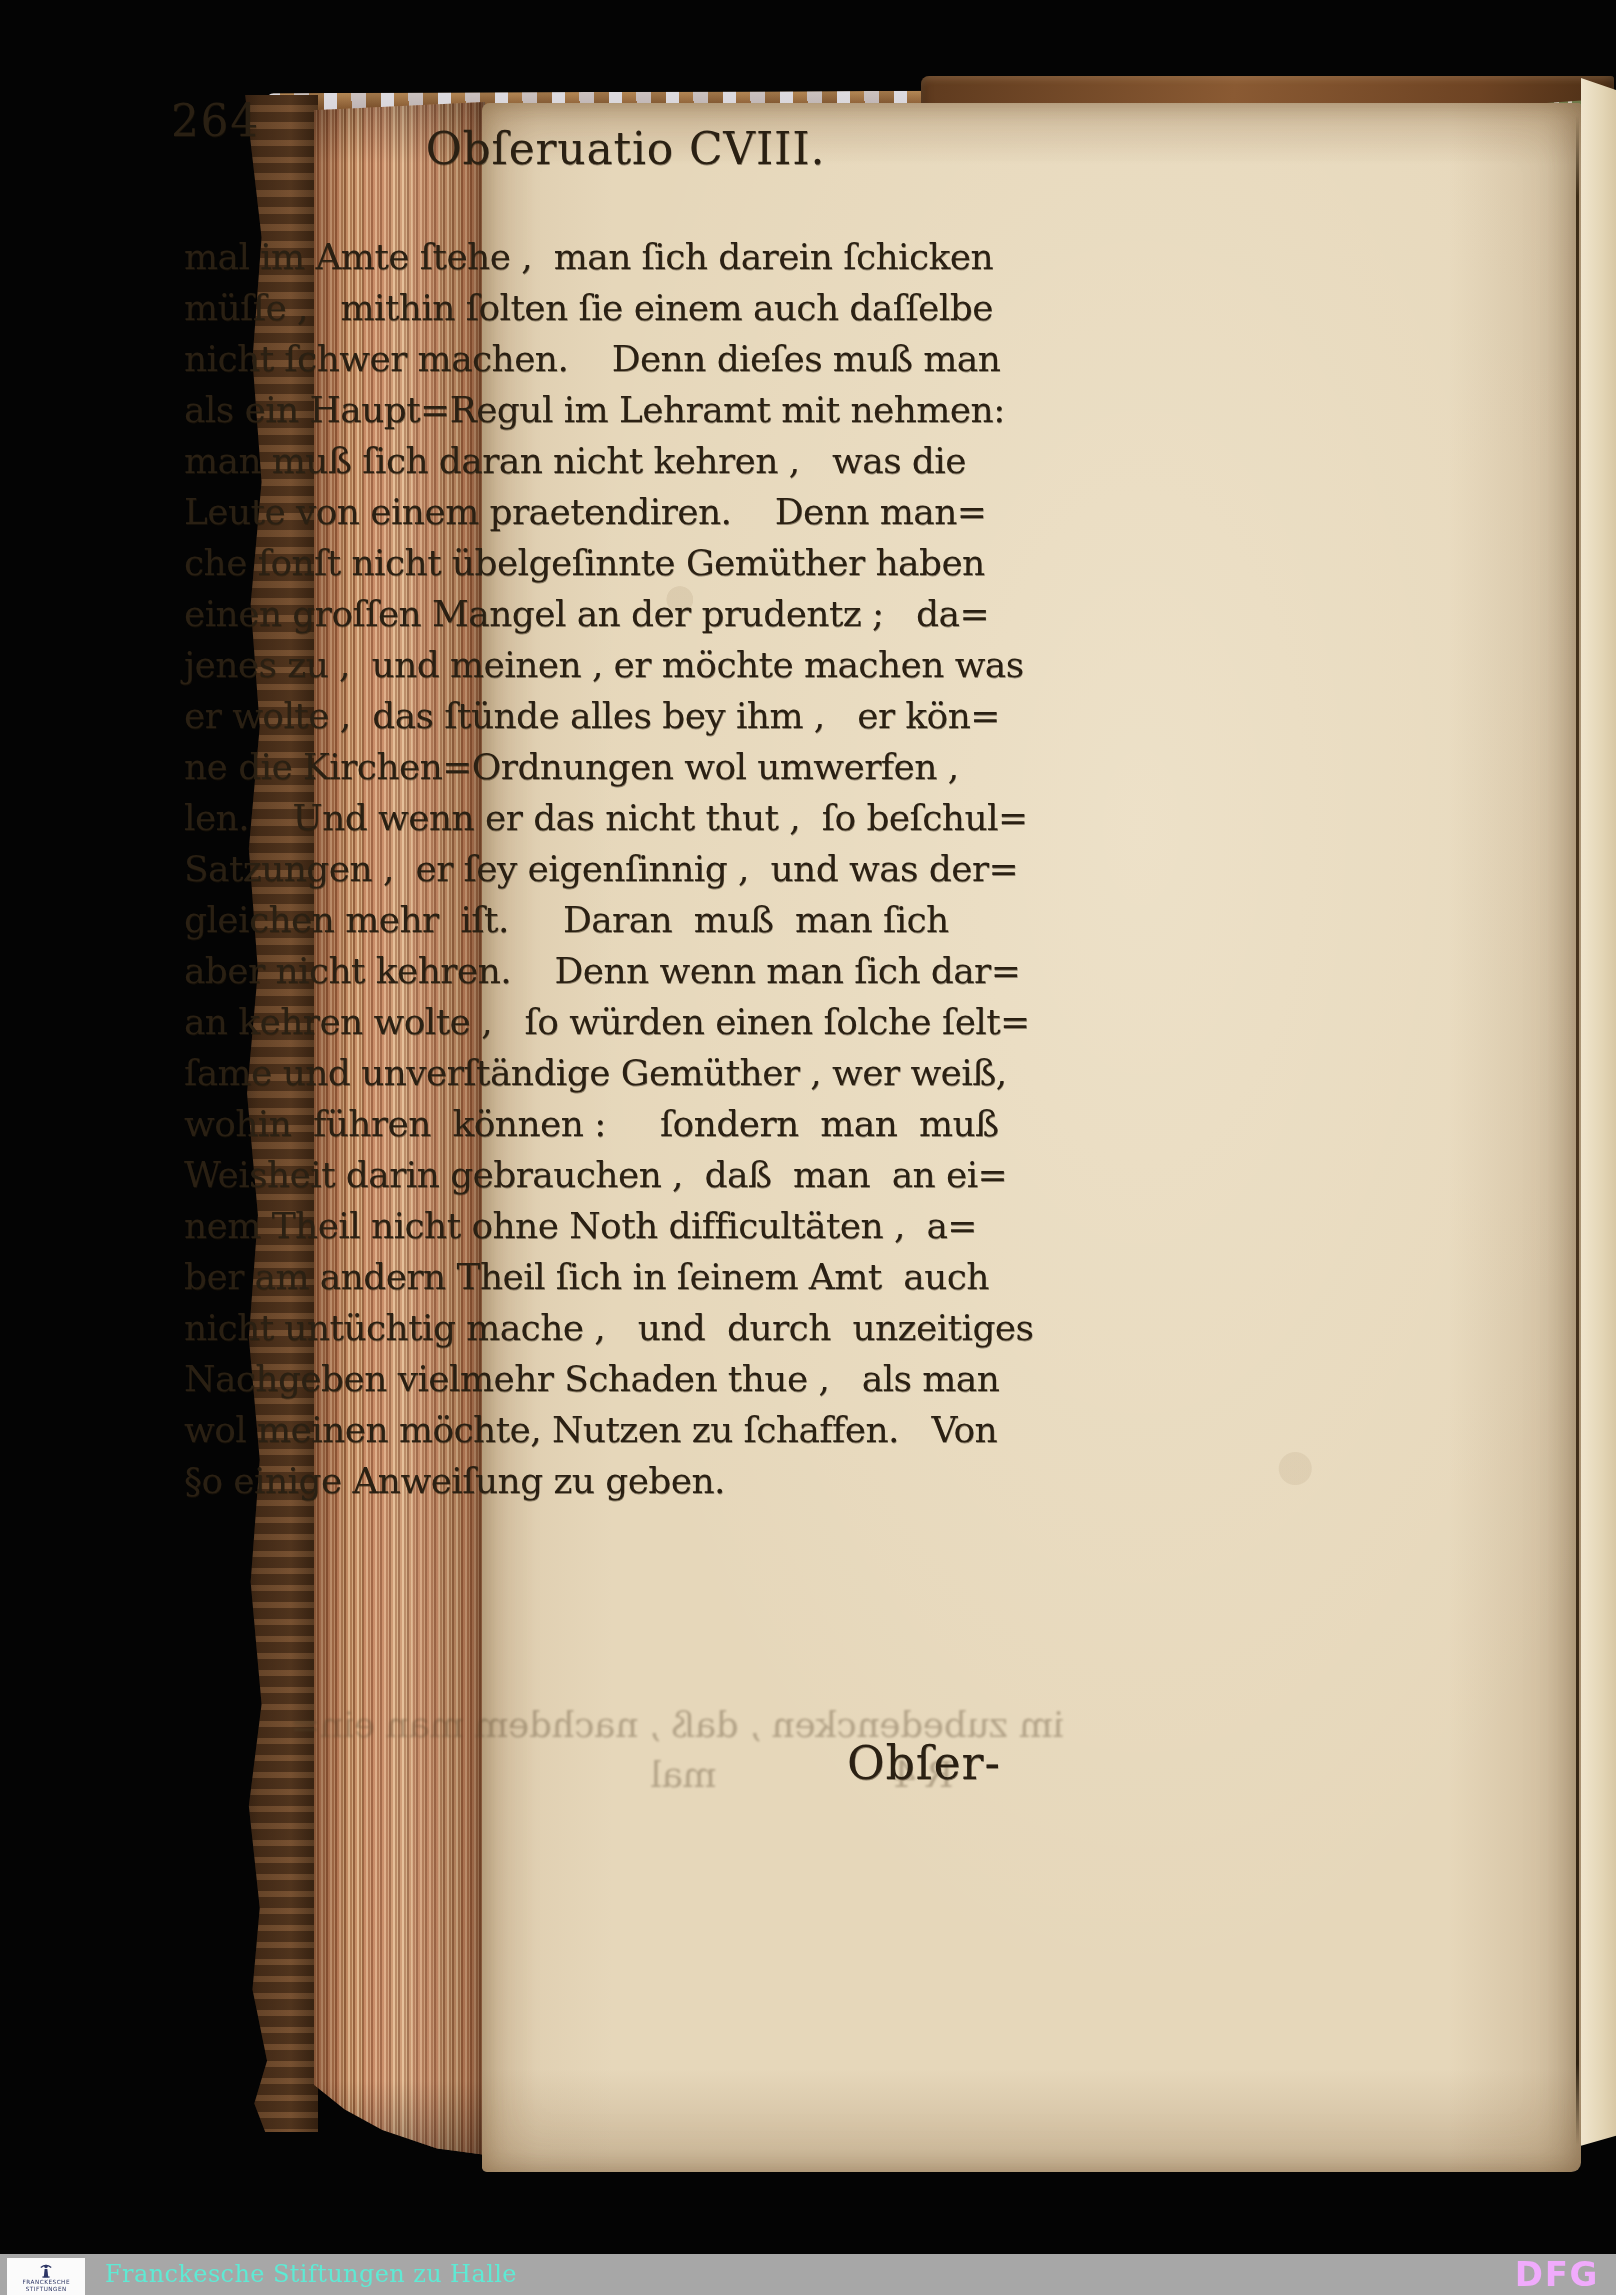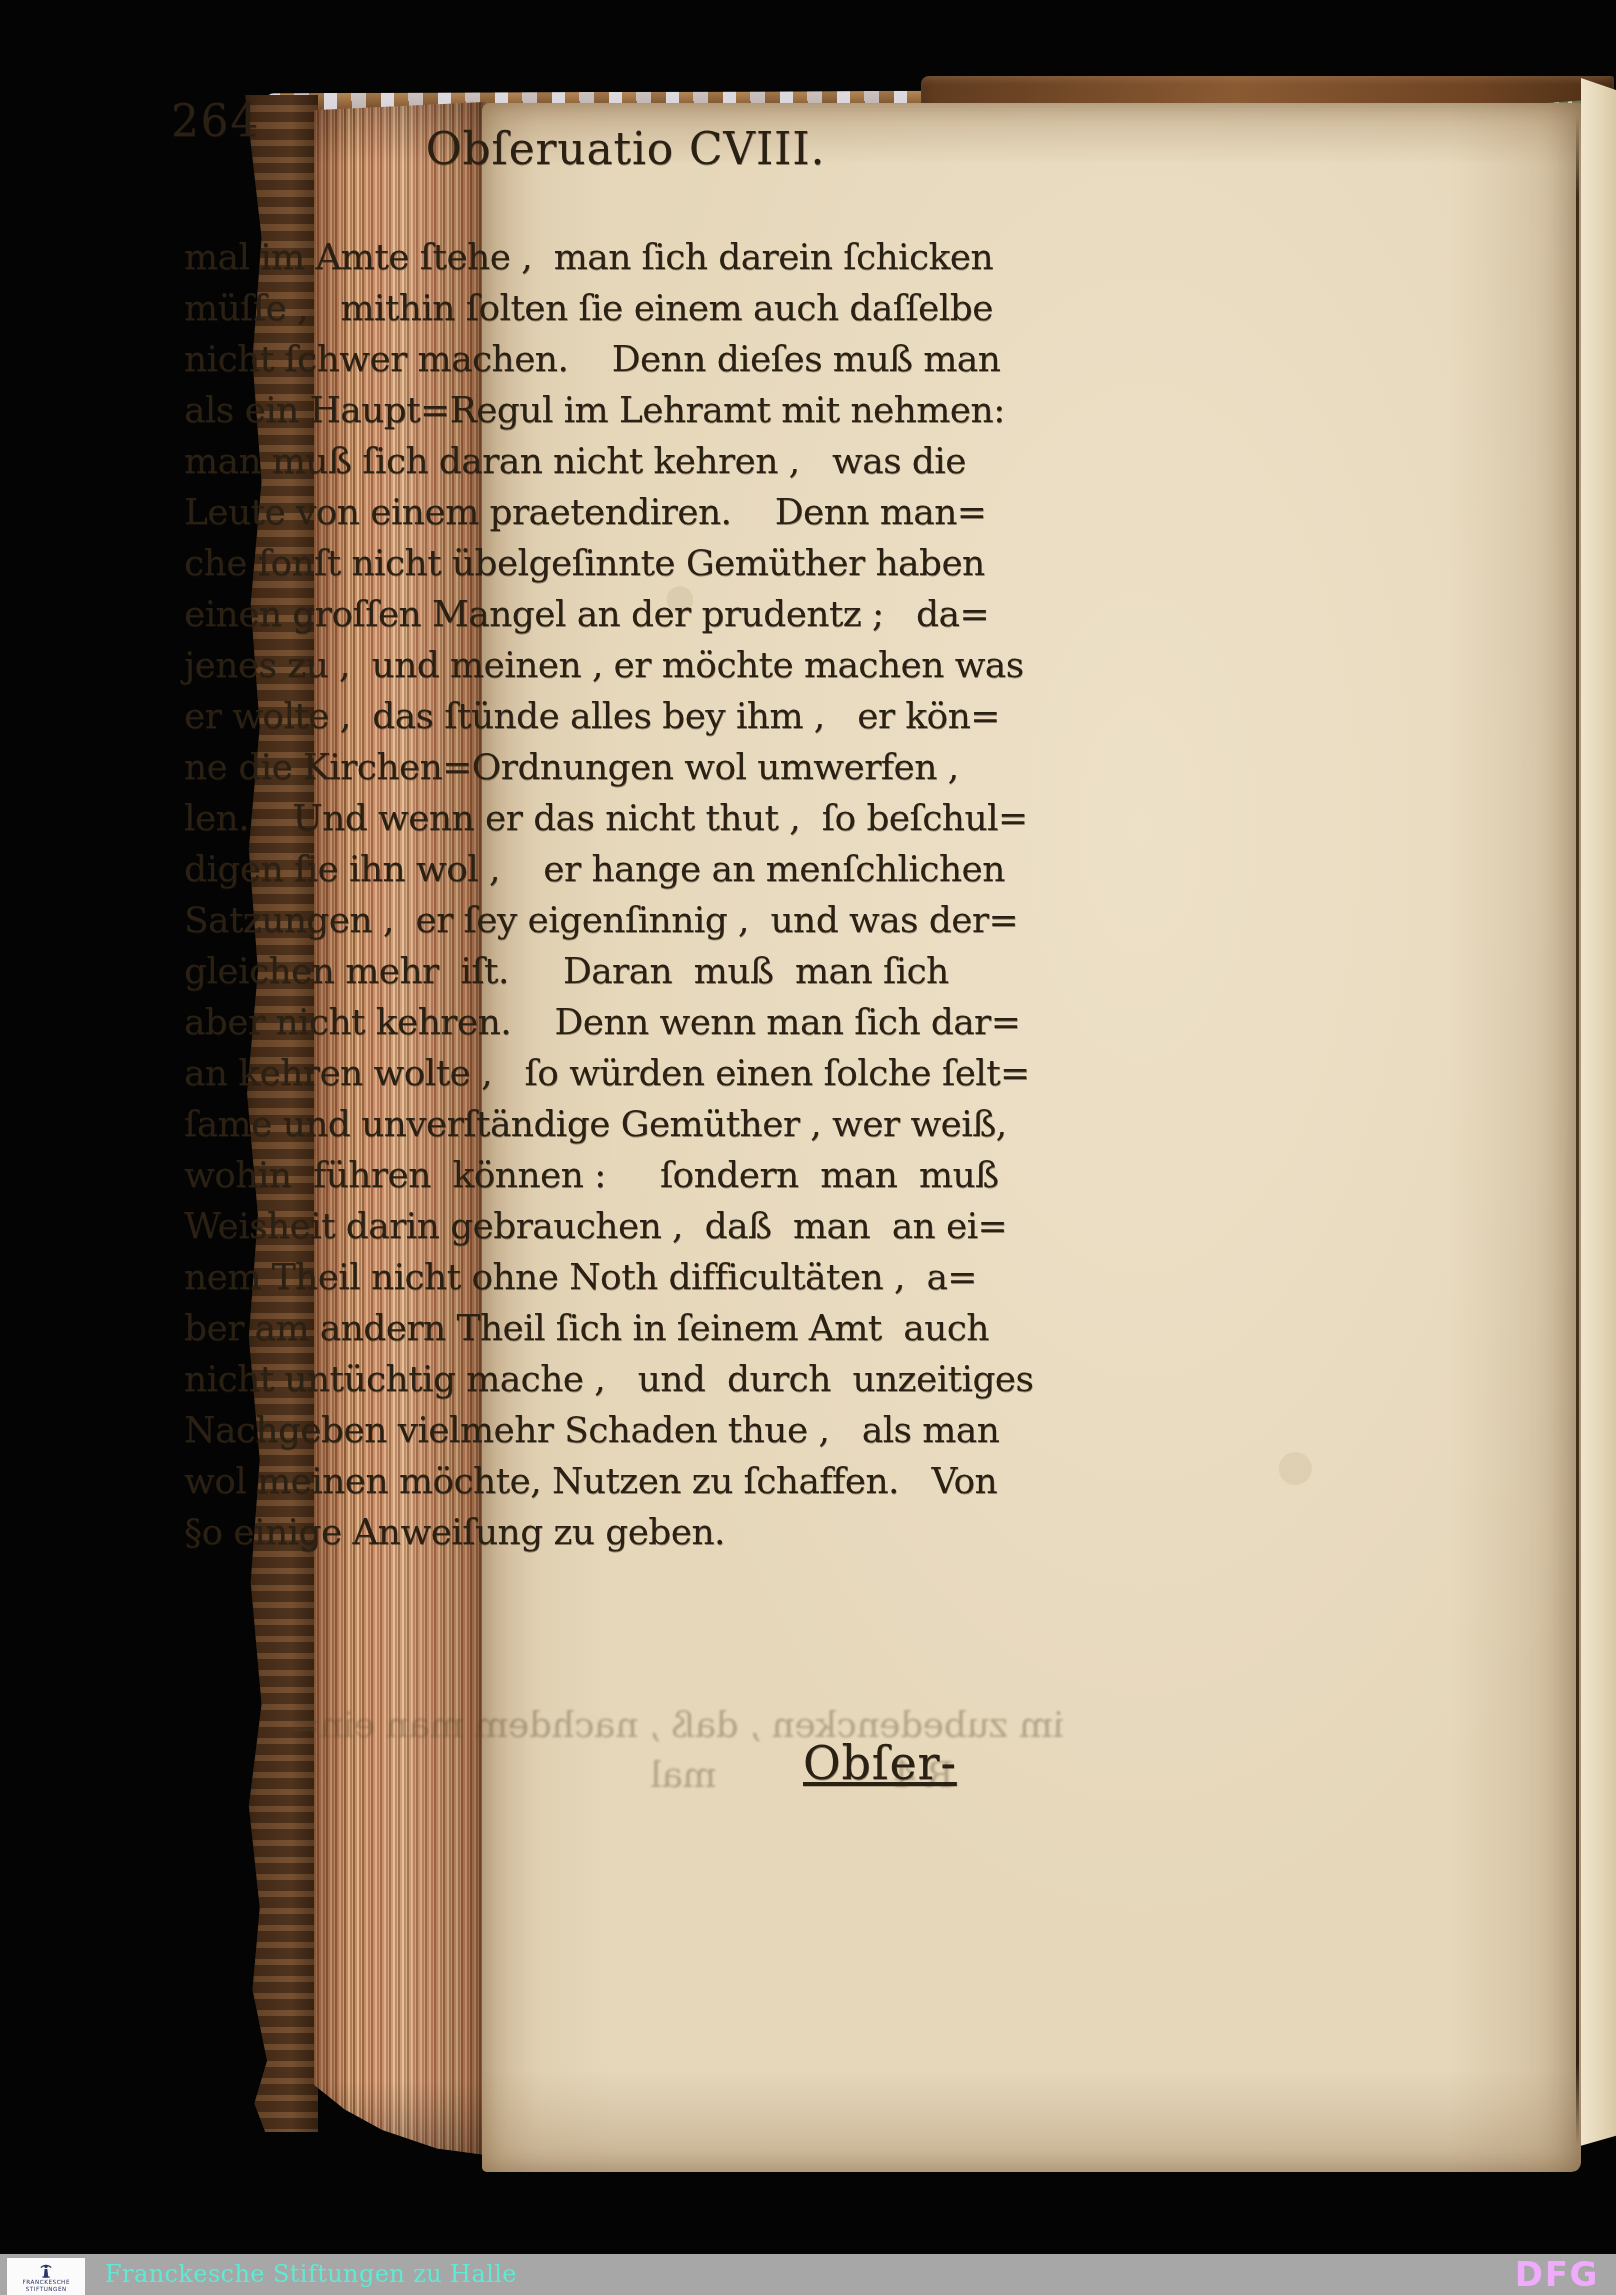--- a/index.html
+++ b/index.html
@@ -56,21 +56,21 @@
   .content{position:absolute;inset:0;color:#2a2013;}
   .ink{text-shadow:0.4px 0.6px 0.6px rgba(40,28,14,.45);}
   .pageno{position:absolute;left:171px;top:95px;font-size:44px;letter-spacing:1.6px;}
   .runtitle{position:absolute;left:184px;top:91px;width:883px;text-align:center;
     font-size:44px;letter-spacing:0.8px;margin-top:32px;}
   .body-text{position:absolute;left:184px;top:236px;width:889px;}
   .line{height:51px;font-size:36px;letter-spacing:-0.6px;white-space:pre;}
   .ghost{position:absolute;left:167px;top:1704px;width:897px;opacity:.36;
     transform:scaleX(-1);filter:blur(1.2px);color:#57452c;}
   .ghost-line{height:50px;font-size:36px;letter-spacing:-0.4px;white-space:pre;}
-  .catchword{position:absolute;left:803px;top:1736px;font-size:46px;letter-spacing:0.8px;text-decoration:underline;}
+  .catchword{position:absolute;left:847px;top:1736px;font-size:46px;letter-spacing:0.8px;}
 
   
   .footer-bar{position:absolute;left:0;top:2254px;width:1617px;height:41px;background:#a7a7a7;}
   .logo-box{position:absolute;left:7.3px;top:2258px;width:78px;height:38px;background:#fbfbfb;
     display:flex;flex-direction:column;align-items:center;justify-content:center;gap:0.8px;}
   .logo-caption{font-family:"DejaVu Sans",sans-serif;font-size:5.7px;line-height:6.5px;
     letter-spacing:0.5px;color:#2c3565;text-align:center;}
   .emblem{width:16px;height:16px;display:block;}
   .footer-title{position:absolute;left:105px;top:2254px;height:41px;line-height:41px;
     font-size:24px;color:#5eead4;letter-spacing:0.4px;}
@@ -102,21 +102,20 @@
         <div class="line">nicht ſchwer machen.    Denn dieſes muß man</div>
         <div class="line">als ein Haupt=Regul im Lehramt mit nehmen:</div>
         <div class="line">man muß ſich daran nicht kehren ,   was die</div>
         <div class="line">Leute von einem praetendiren.    Denn man=</div>
         <div class="line">che ſonſt nicht übelgeſinnte Gemüther haben</div>
         <div class="line">einen groſſen Mangel an der prudentz ;   da=</div>
         <div class="line">jenes zu ,  und meinen , er möchte machen was</div>
         <div class="line">er wolte ,  das ſtünde alles bey ihm ,   er kön=</div>
         <div class="line">ne die Kirchen=Ordnungen wol umwerfen ,</div>
         <div class="line">len.    Und wenn er das nicht thut ,  ſo beſchul=</div>
-        <div class="line">digen ſie ihn wol ,    er hange an menſchlichen</div>
         <div class="line">Satzungen ,  er ſey eigenſinnig ,  und was der=</div>
         <div class="line">gleichen mehr  iſt.     Daran  muß  man ſich</div>
         <div class="line">aber nicht kehren.    Denn wenn man ſich dar=</div>
         <div class="line">an kehren wolte ,   ſo würden einen ſolche ſelt=</div>
         <div class="line">ſame und unverſtändige Gemüther , wer weiß,</div>
         <div class="line">wohin  führen  können :     ſondern  man  muß</div>
         <div class="line">Weisheit darin gebrauchen ,  daß  man  an ei=</div>
         <div class="line">nem Theil nicht ohne Noth difficultäten ,  a=</div>
         <div class="line">ber am andern Theil ſich in ſeinem Amt  auch</div>
         <div class="line">nicht untüchtig mache ,   und  durch  unzeitiges</div>

